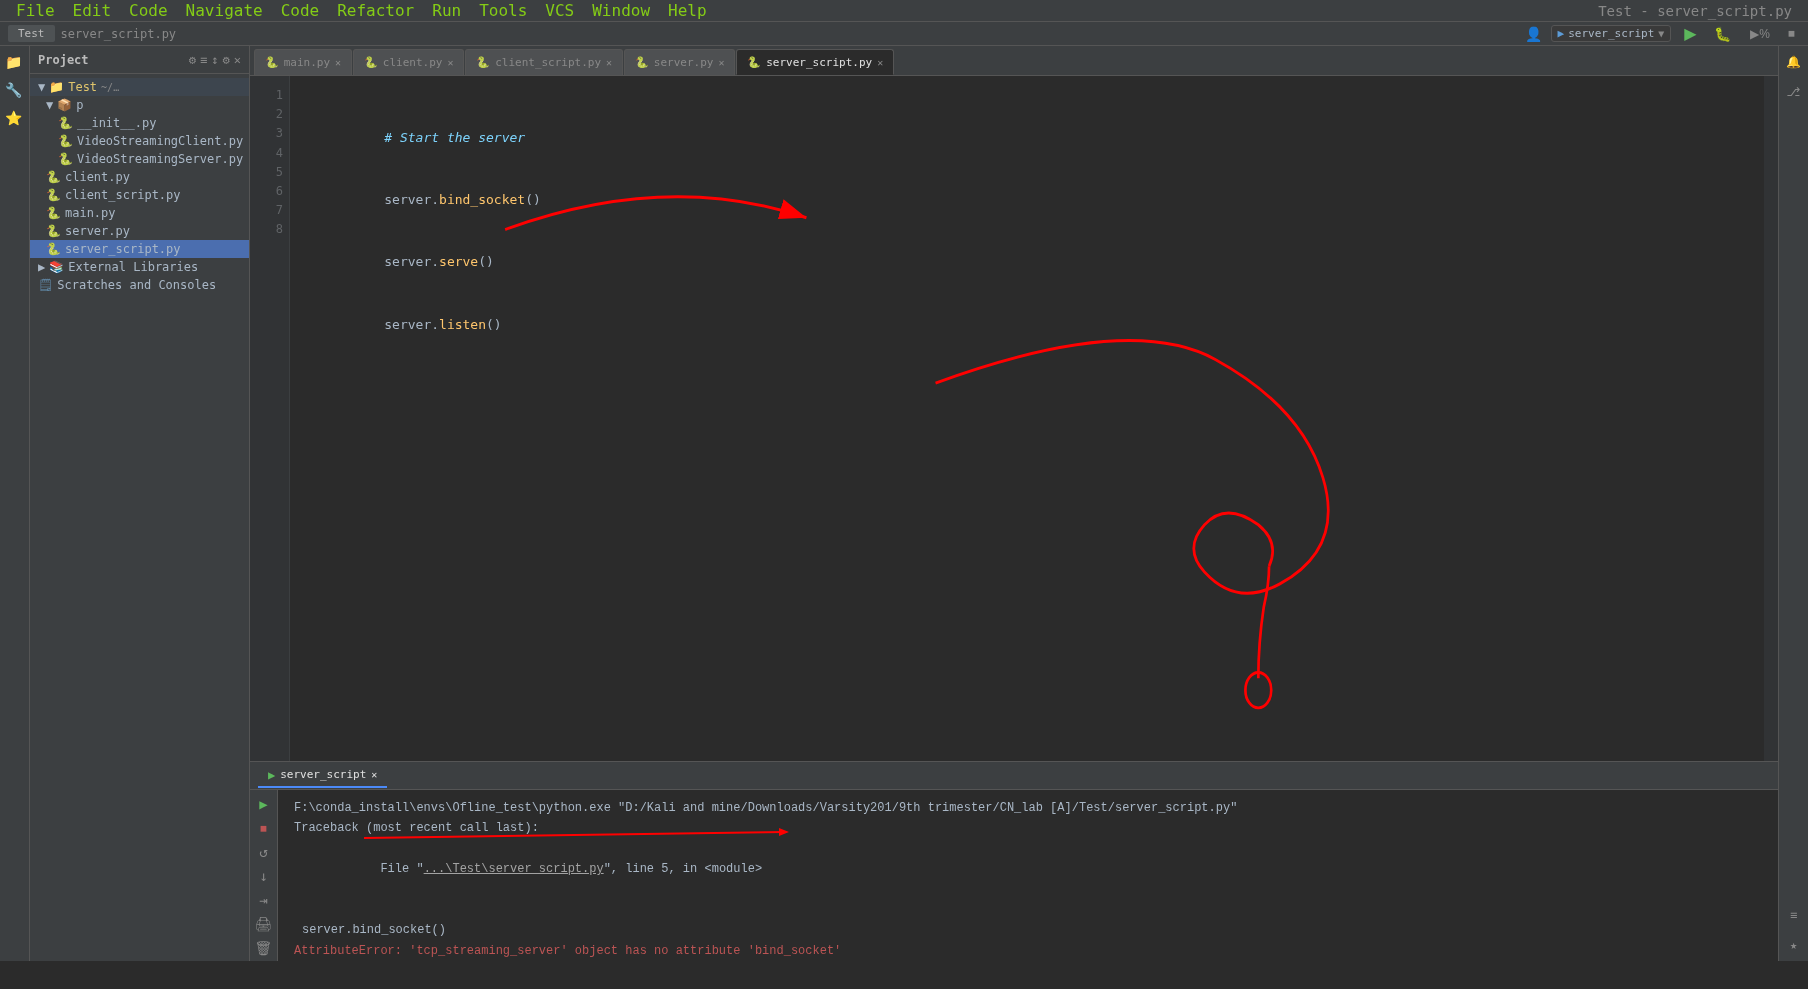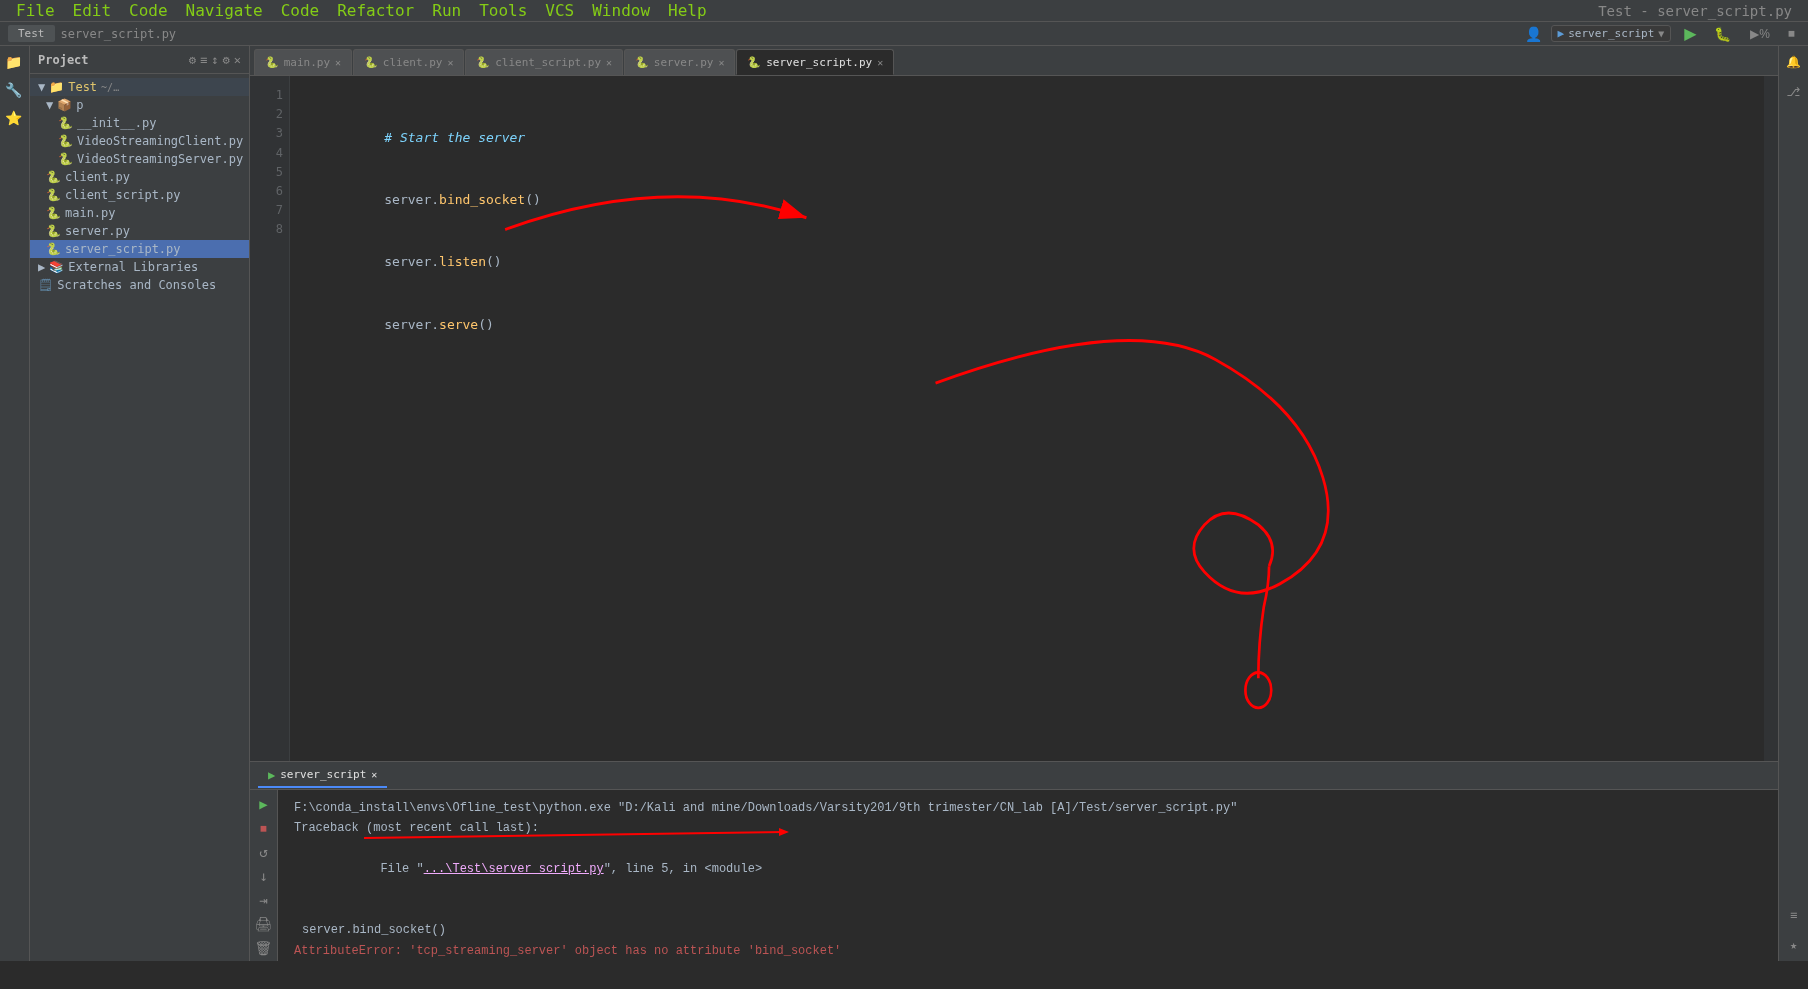--- a/index.html
+++ b/index.html
@@ -479,25 +479,25 @@
         <span class="code-line">
           <span class="comment"># Start the server</span>
         </span>
 
 
         <span class="code-line">
           server.<span class="fn">bind_socket</span>()
         </span>
 
         <span class="code-line">
+          server.<span class="fn">serve</span>()
+        </span>
+
+        <span class="code-line">
           server.<span class="fn">listen</span>()
-        </span>
-
-        <span class="code-line">
-          server.<span class="fn">serve</span>()
         </span>
 
         <span class="code-line">&nbsp;</span>
 
         <svg class="annotation-overlay" viewBox="0 0 1370 580" preserveAspectRatio="none" style="position:absolute; top:0; left:0; width:100%; height:100%; pointer-events:none;">
 
           <path d="M 200 130 Q 350 80 480 120" stroke="red" stroke-width="2.5" fill="none" marker-end="url(#arrowhead)"></path>
 
           <path d="M 600 260 Q 780 200 860 240 Q 940 280 960 340 Q 980 400 920 430 Q 880 450 850 420 Q 830 400 850 380 Q 870 360 900 380 Q 920 395 910 415" stroke="red" stroke-width="2.5" fill="none"></path>
 
@@ -534,21 +534,21 @@
         <div class="bottom-icon">↓</div>
         <div class="bottom-icon">⇥</div>
         <div class="bottom-icon">🖨</div>
         <div class="bottom-icon">🗑</div>
       </div>
 
       <div class="bottom-content" style="padding-left: 44px;">
         <div style="color:#a9b7c6; white-space:pre-wrap;">F:\conda_install\envs\Ofline_test\python.exe "D:/Kali and mine/Downloads/Varsity201/9th trimester/CN_lab [A]/Test/server_script.py"</div>
         <div style="color:#a9b7c6;">Traceback (most recent call last):</div>
         <div style="white-space:pre-wrap;">
-          <span style="color:#a9b7c6;">  File "</span><span style="color:#f0abfc; text-decoration:underline; cursor:pointer;">...\Test\server_script.py</span><span style="color:#a9b7c6; position:relative;">", line 5, in &lt;module&gt;</span>
+          <span style="color:#a9b7c6;">  File "</span><span style="color:#a3a3a3; text-decoration:underline; cursor:pointer;">...\Test\server_script.py</span><span style="color:#a9b7c6; position:relative;">", line 5, in &lt;module&gt;</span>
           
         </div>
         <div style="color:#a9b7c6; padding-left:8px;">    server.bind_socket()</div>
         <div style="color:#bc5454;">AttributeError: 'tcp_streaming_server' object has no attribute 'bind_socket'</div>
 
       </div>
 
       <svg style="position:absolute; top:60px; left:44px; width:100%; height:30px; pointer-events:none;">
         <line x1="70" y1="16" x2="490" y2="10" stroke="red" stroke-width="2"></line>
         <polygon points="485,6 495,10 485,14" fill="red"></polygon>

